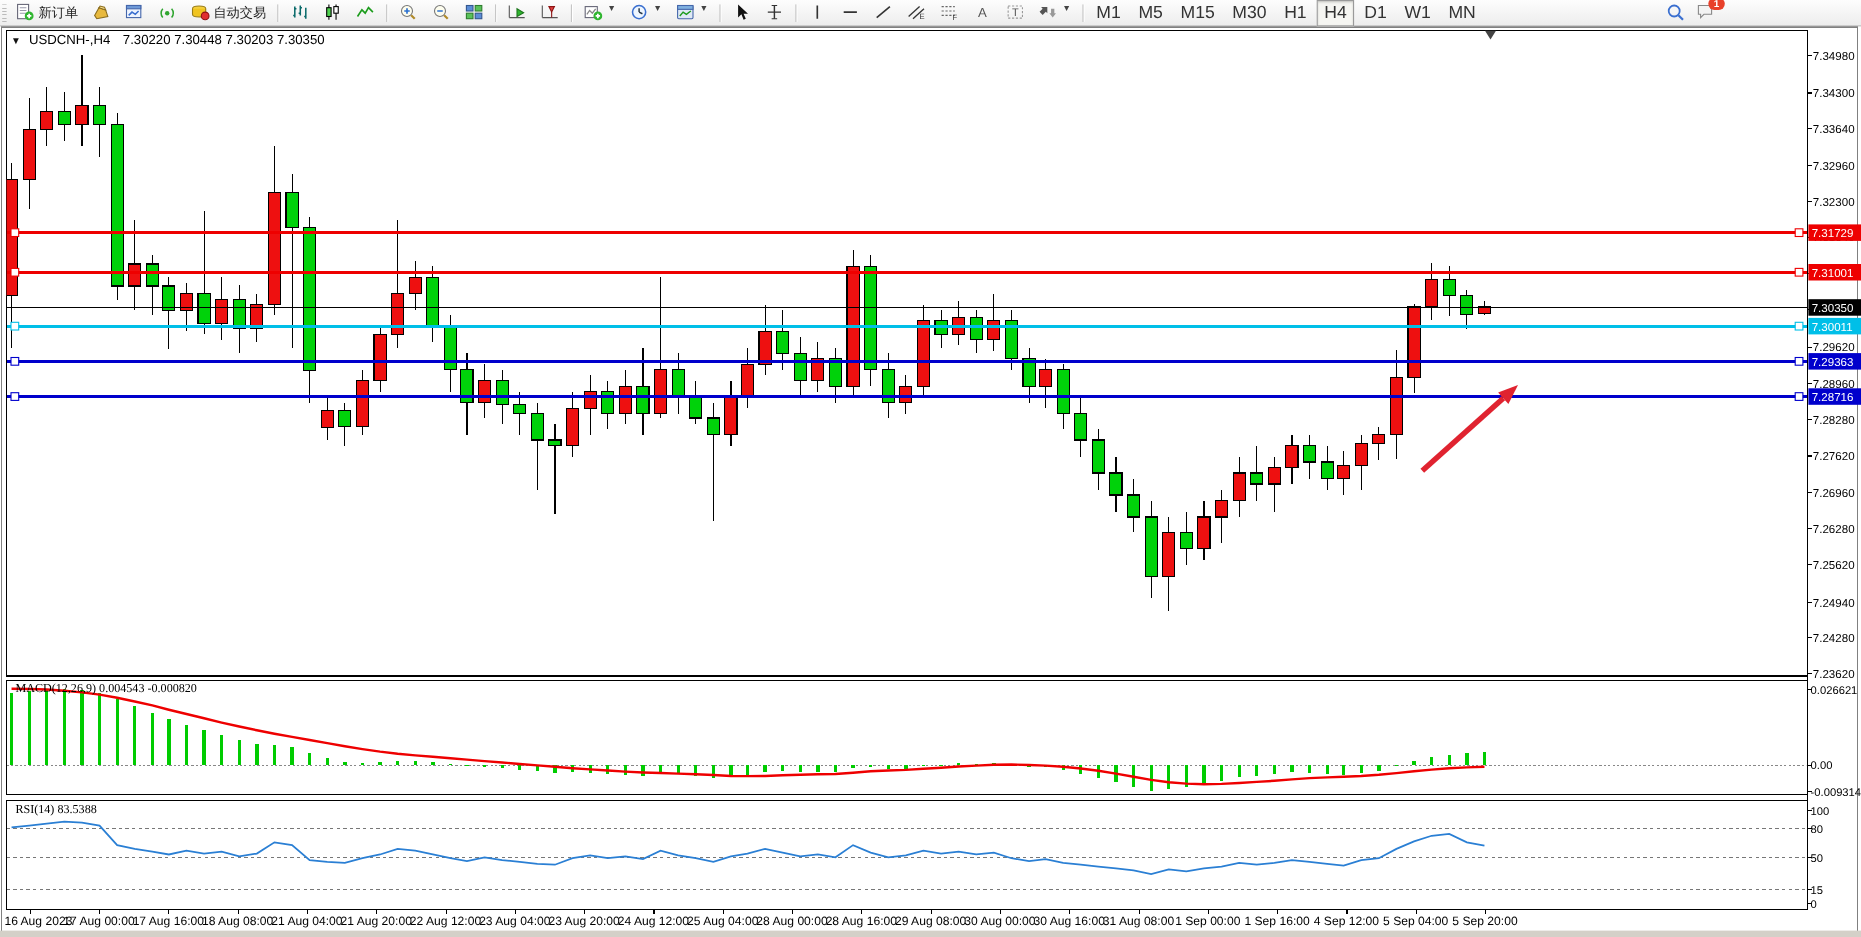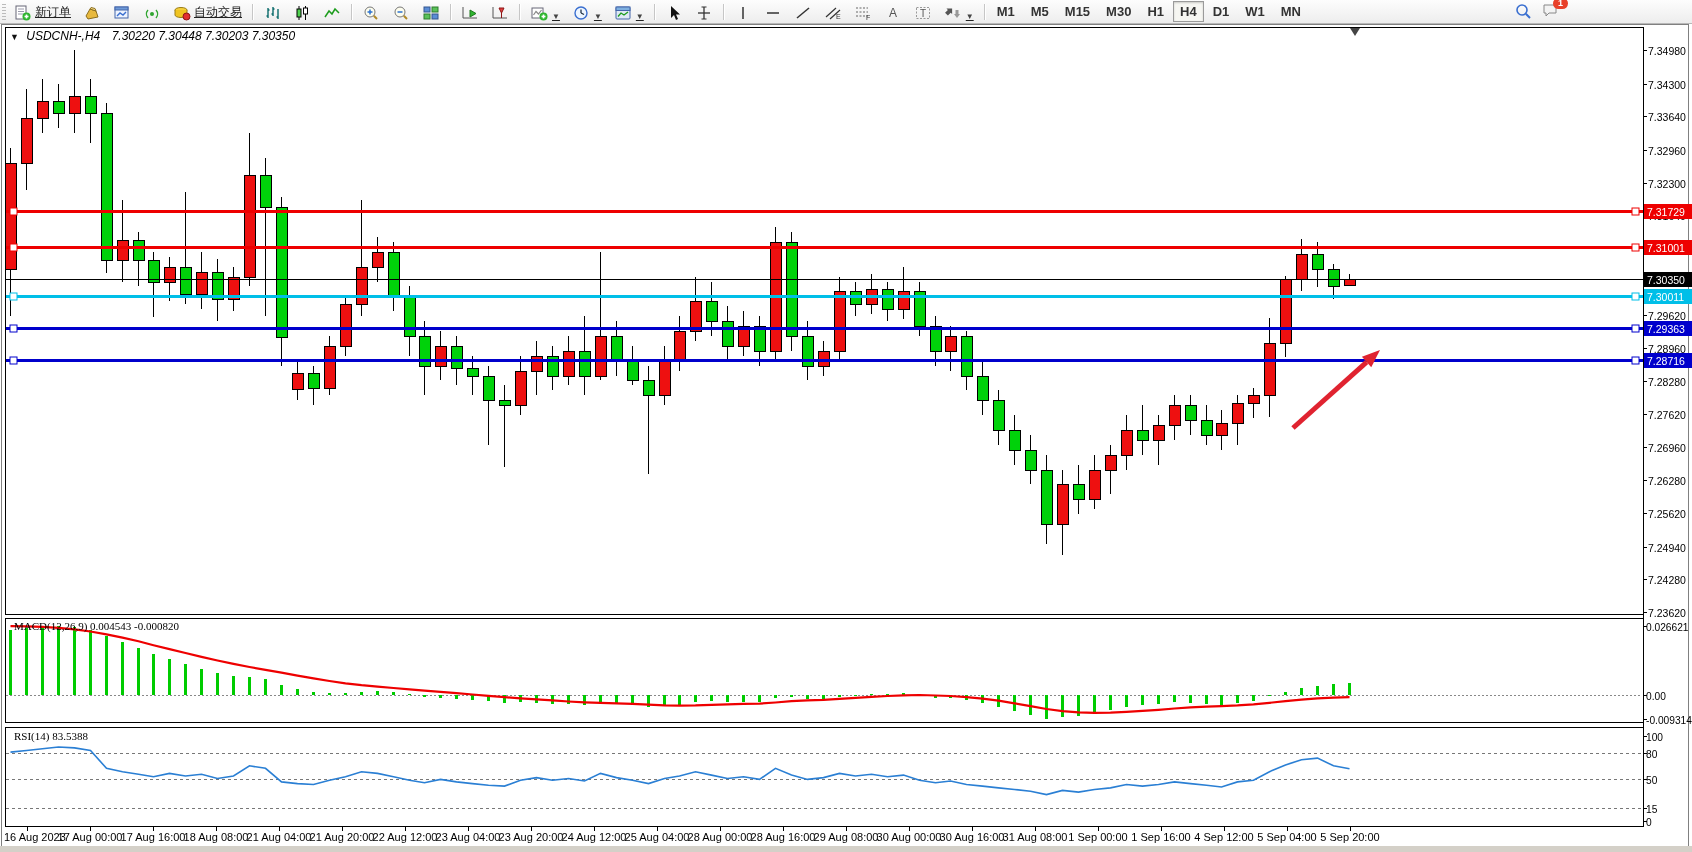--- a/index.html
+++ b/index.html
@@ -1,34 +1,34 @@
 <!DOCTYPE html>
 <html><head>
 <meta charset="utf-8">
 <style>
   html,body{margin:0;padding:0;width:1692px;height:852px;overflow:hidden;background:#fff;
     font-family:"Liberation Sans",sans-serif;-webkit-font-smoothing:antialiased;}
   .toolbar{position:absolute;top:0;left:0;width:1692px;height:23px;z-index:5;
     background:linear-gradient(#fdfdfd,#ededed);border-bottom:1px solid #b8b8b8;
     display:flex;align-items:center;font-size:12px;color:#222;}
-  .tbtn{display:inline-flex;align-items:flex-end;gap:3px;padding:1px 4px;margin:0 1px;height:18px;
-    border:1px solid transparent;border-radius:2px;cursor:default;text-decoration:underline;}
+  .tbtn{display:inline-flex;align-items:flex-start;gap:3px;padding:1px 4px;margin:0 1px;height:18px;
+    border:1px solid transparent;border-radius:2px;cursor:default;}
   .tsep{width:1px;height:16px;background:#c6c6c6;margin:0 4px;box-shadow:1px 0 0 #fff;}
   .grip{width:4px;height:16px;margin:0 2px;background:repeating-linear-gradient(#bbb 0 1px,transparent 1px 3px);}
   .tficon{width:18px;height:16px;display:block;}
   .caret{font-size:8px;color:#444;margin-left:1px;}
-  .tf{display:inline-block;padding:2px 6px;margin:0 1px;font-size:13px;color:#333;border:1px solid transparent;font-weight:bold;}
+  .tf{display:inline-block;padding:2px 6px;margin:0 1px;font-size:16px;color:#333;border:1px solid transparent;}
   .tf.active{background:#f6f6f2;border:1px solid #9a9a9a;box-shadow:inset 0 1px 2px rgba(0,0,0,.18);}
   .right-tools{margin-left:auto;margin-right:132px;display:flex;align-items:center;gap:10px;position:relative;}
   .badge{position:absolute;top:-4px;right:-8px;background:#e8402a;color:#fff;border-radius:8px;
     font-size:9px;line-height:11px;min-width:11px;text-align:center;padding:0 2px;font-weight:bold;}
   #plot{position:absolute;top:0;left:0;z-index:1;}
   #plot text{font-family:"Liberation Sans",sans-serif;}
   .overlay{position:absolute;z-index:3;white-space:nowrap;}
-  .infoline{top:29px;left:10px;font-size:12px;color:#000;font-style:italic;}
+  .infoline{top:29px;left:10px;font-size:12px;color:#000;}
   .infoline .tri{font-size:9px;margin-right:4px;color:#111;}
   .indlabel{font-size:11px;color:#000;font-family:Liberation Serif, serif;}
   .bottomstrip{position:absolute;top:846px;left:0;width:1692px;height:6px;background:#d4d0c8;z-index:4;}
 </style>
 </head>
 <body>
 
 <div class="toolbar">
   <span class="grip"></span>
 

